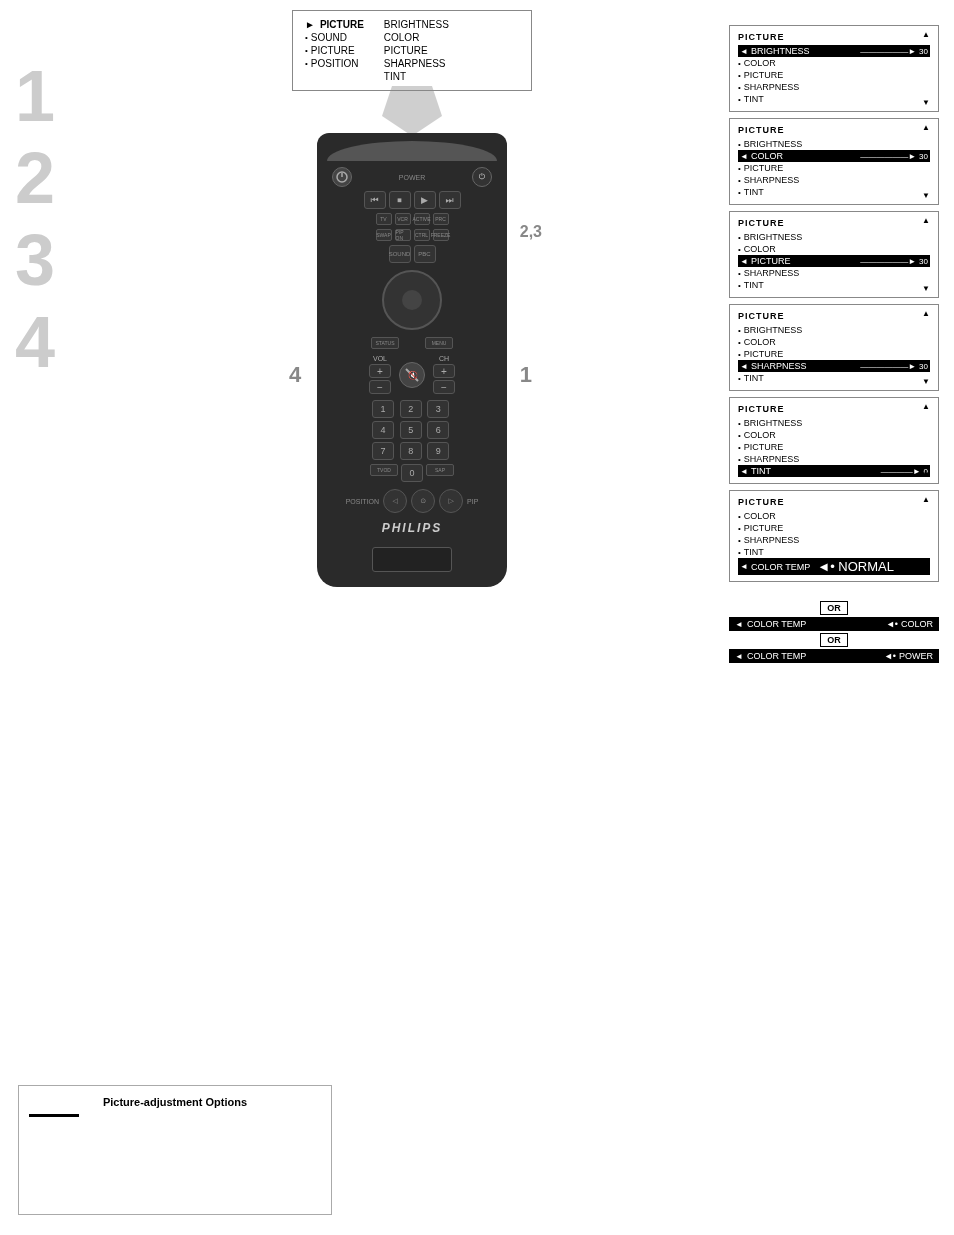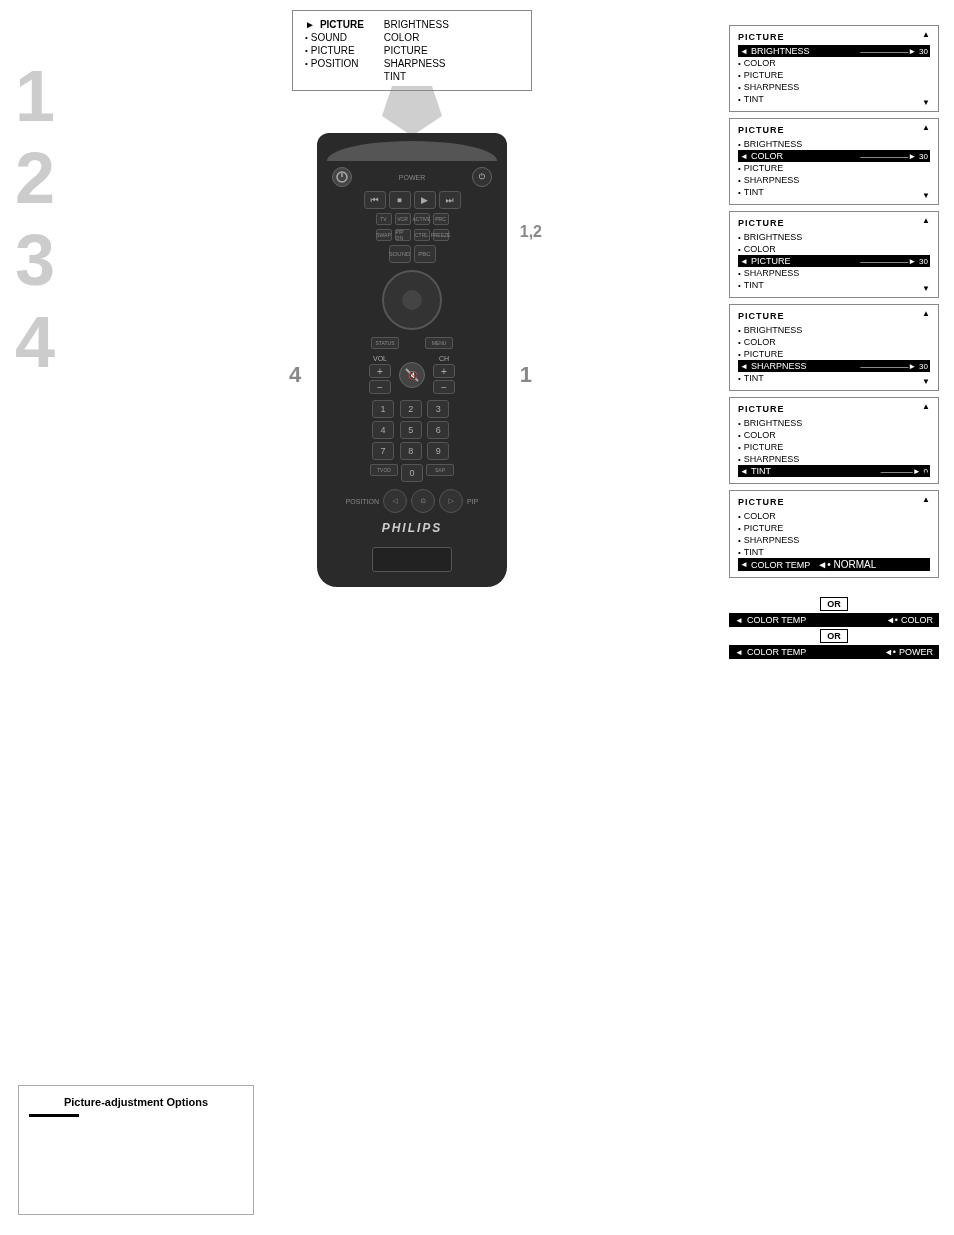--- a/index.html
+++ b/index.html
@@ -482,21 +482,21 @@
             <div class="remote-small-btn" style="font-size:5px;">ACTIVE</div>
             <div class="remote-small-btn" style="font-size:5px;">PRC</div>
           </div>
           <div class="remote-small-row">
             <div class="remote-small-btn" style="font-size:5px;">SWAP</div>
             <div class="remote-small-btn" style="font-size:5px;">PIP ON</div>
             <div class="remote-small-btn" style="font-size:5px;">CTRL</div>
             <div class="remote-small-btn" style="font-size:5px;">FREEZE</div>
           </div>
 
-          <div class="step-label-2-3" style="top: 90px; right: -35px; font-size: 16px; font-weight: bold; color: #888;">1,2</div>
+          <div class="step-label-2-3" style="top: 90px; right: -35px; font-size: 16px; font-weight: bold; color: #888;">2,3</div>
 
           <div class="remote-func-row">
             <div class="remote-func-btn" style="font-size:6px;">SOUND</div>
             <div class="remote-func-btn" style="font-size:6px;">PBC</div>
           </div>
 
           <div style="position:relative; margin: 3px 0;">
             <div class="remote-dpad">
               <div class="remote-dpad-inner"></div>
             </div>
@@ -711,21 +711,21 @@
         </div>
         <div class="pic-menu-item">
           <span class="bullet">•</span> SHARPNESS
         </div>
         <div class="pic-menu-item">
           <span class="bullet">•</span> TINT
         </div>
         <div class="pic-menu-item active">
           <span class="bullet">◄</span>
           <span>COLOR TEMP</span>
-          <span style="margin-left:4px; font-size:10px;">◄• NORMAL</span>
+          <span style="margin-left:4px; font-size:13px;">◄• NORMAL</span>
         </div>
         <div class="pic-menu-down">▼</div>
       </div>
 
       <div class="color-temp-section">
         <div class="ct-or">
           <div class="ct-or-box">OR</div>
         </div>
         <div class="ct-bar">
           <span class="bullet">◄</span>
@@ -744,18 +744,18 @@
           <span class="ct-val">
             <span>◄•</span>
             <span>POWER</span>
           </span>
         </div>
       </div>
 
     </div>
   </div>
 
-  <div style="position: absolute; bottom: 20px; left: 18px; width: 236px; border: 1.5px solid #aaa; padding: 10px; min-height: 130px;">
+  <div style="position: absolute; bottom: 20px; left: 18px; width: 314px; border: 1.5px solid #aaa; padding: 10px; min-height: 130px;">
     <div class="bottom-pic-title">Picture-adjustment Options</div>
     <div class="bottom-pic-divider"></div>
   </div>
 
 </div>
 
 </body></html>

